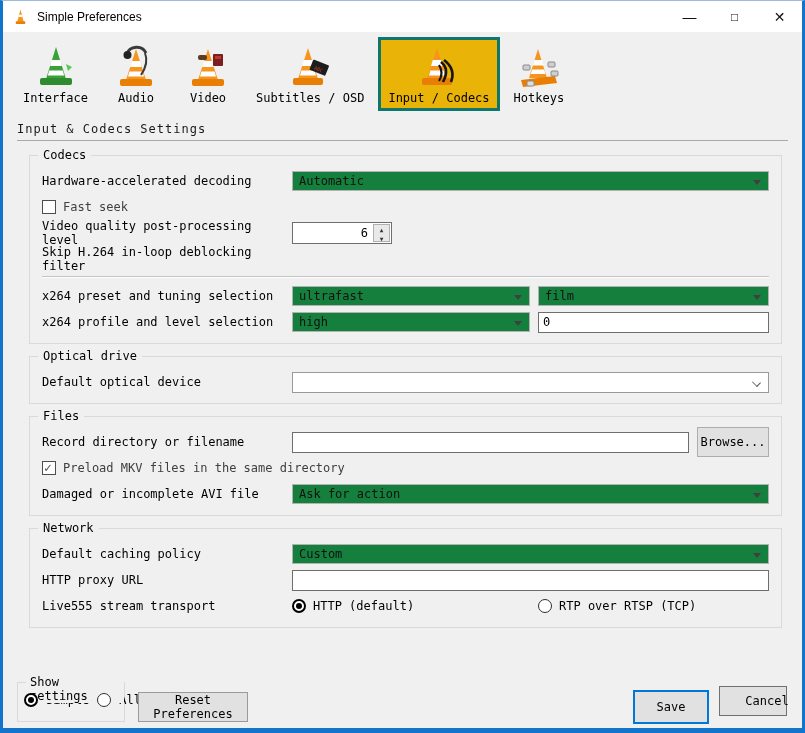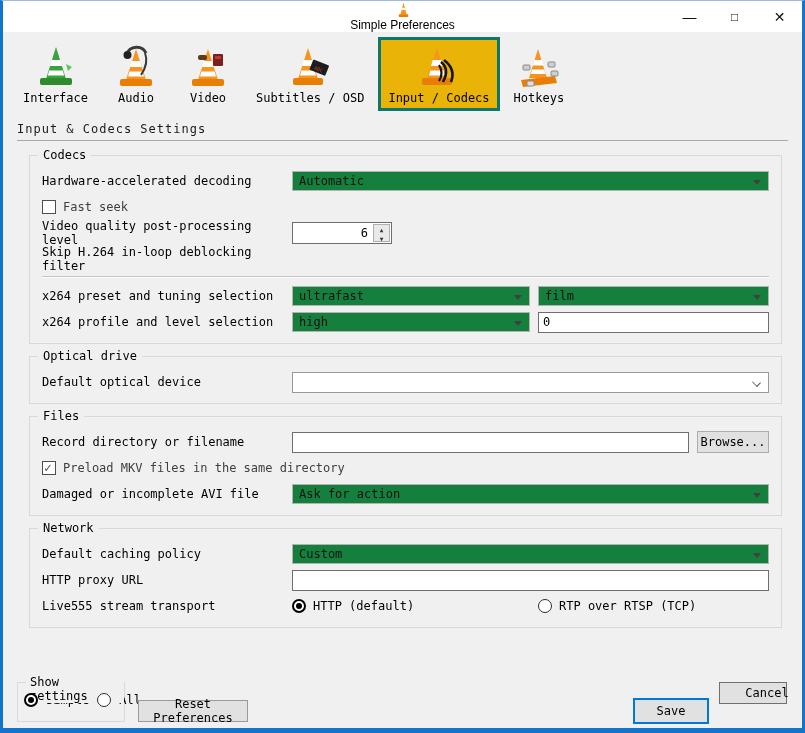--- a/index.html
+++ b/index.html
@@ -6,21 +6,21 @@
   html,body { background:#cfcfcf; }
   body { width:805px; height:733px; font-family:"DejaVu Sans Mono", monospace; }
 
   .window{
     width:805px; height:733px; background:#f0f0f0; position:relative; overflow:hidden;
     border-left:3px solid #1374cc; border-right:3px solid #1374cc;
     border-bottom:5px solid #1374cc; border-top:1px solid #9dbbd8;
   }
 
   
-  .titlebar{ height:31px; background:#ffffff; display:flex; align-items:center; position:relative;flex-direction:column; }
+  .titlebar{ height:31px; background:#ffffff; display:flex; align-items:center; position:relative; }
   .titlebar .appicon{ width:17px; height:17px; margin:0 8px 0 9px; }
   .titlebar .title{ font-family:"Liberation Sans", sans-serif; font-size:12px; color:#000; }
   .win-controls{ position:absolute; right:0; top:0; height:31px; display:flex; }
   .win-btn{ width:45px; height:31px; display:flex; align-items:center; justify-content:center;
             font-family:"Liberation Sans", sans-serif; color:#111; font-weight:300; cursor:default; }
   .win-btn.min{ font-size:14px; }
   .win-btn.max{ font-size:12px; }
   .win-btn.close{ font-size:14px; }
 
   
@@ -91,27 +91,27 @@
   .sep{ height:2px; border-top:1px solid #c4c4c4; border-bottom:1px solid #fdfdfd; margin:4px 0 5px 0; }
 
   
   .footer{ position:absolute; left:0; right:0; bottom:4px; height:46px; }
   .show-settings{ position:absolute; left:14px; bottom:2px; width:108px; height:40px;
                   border:1px solid #d9d9d9; padding:8px 6px 0 6px; }
   .show-settings .legend{ position:absolute; top:-8px; left:8px; background:#f0f0f0; padding:0 4px; font-size:12px; }
   .show-settings .opts{ display:flex; align-items:center; gap:4px; margin-top:2px; }
   .show-settings .radio{ margin-right:4px; }
 
-  .btn{ height:22px; background:#e1e1e1; border:1px solid #adadad; font-family:"DejaVu Sans Mono",monospace;
+  .btn{ height:30px; background:#e1e1e1; border:1px solid #adadad; font-family:"DejaVu Sans Mono",monospace;
         font-size:12px; color:#000; display:inline-flex; align-items:center; justify-content:center;
         cursor:pointer; }
   .btn-reset{ position:absolute; left:135px; bottom:2px; width:110px; border-color:#9a9a9a; }
   .btn-save{ position:absolute; right:95px; bottom:2px; width:72px;
              border:1px solid #e1e1e1; outline:2px solid #0078d7; }
-  .btn-cancel{ position:absolute; right:15px; bottom:20px; width:68px; border-color:#707070;padding-left:28px; }
+  .btn-cancel{ position:absolute; right:15px; bottom:8px; width:68px; border-color:#707070;padding-left:28px; }
 </style>
 </head>
 <body>
 
 <div class="window">
 
   <div class="titlebar">
     <svg class="appicon" viewBox="0 0 32 32">
       <path d="M16 3 L22 26 H10 Z" fill="#f7941d"></path>
       <path d="M13.4 12.5 h5.2 l1.1 4.4 h-7.4 Z" fill="#fff"></path>

